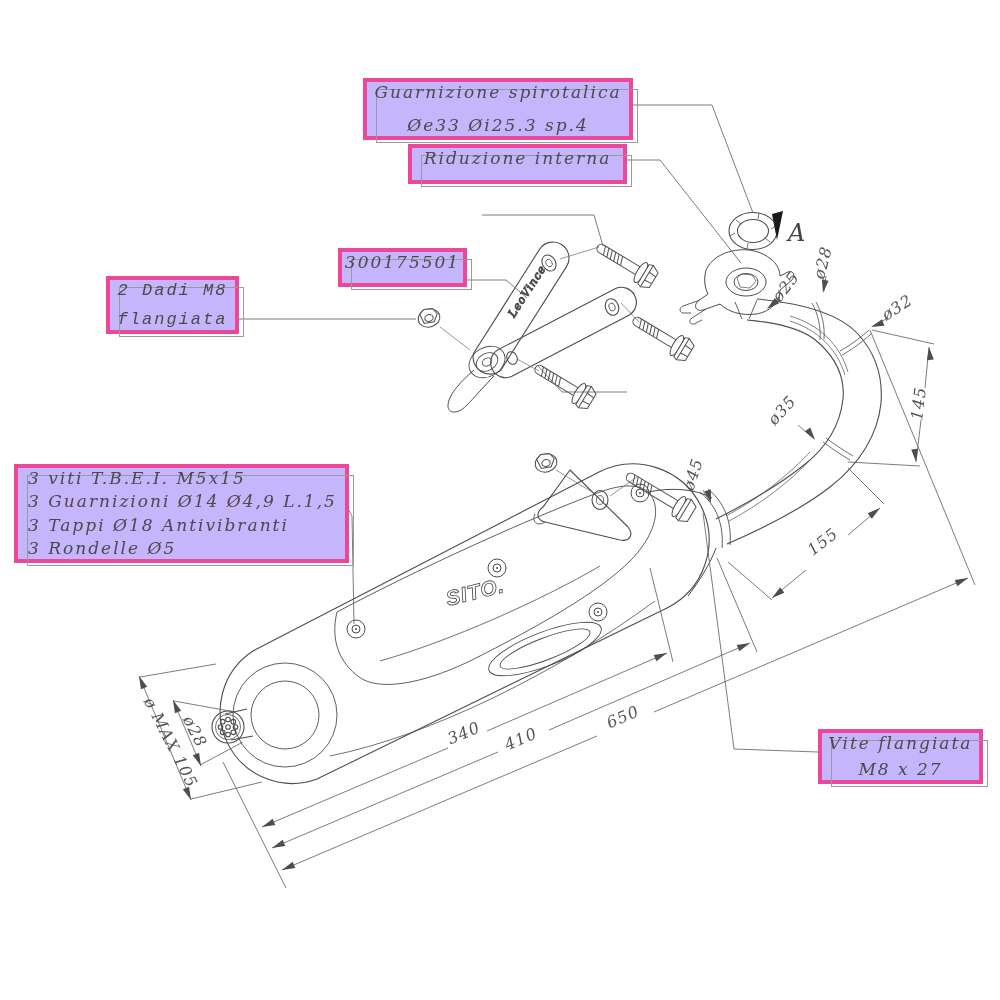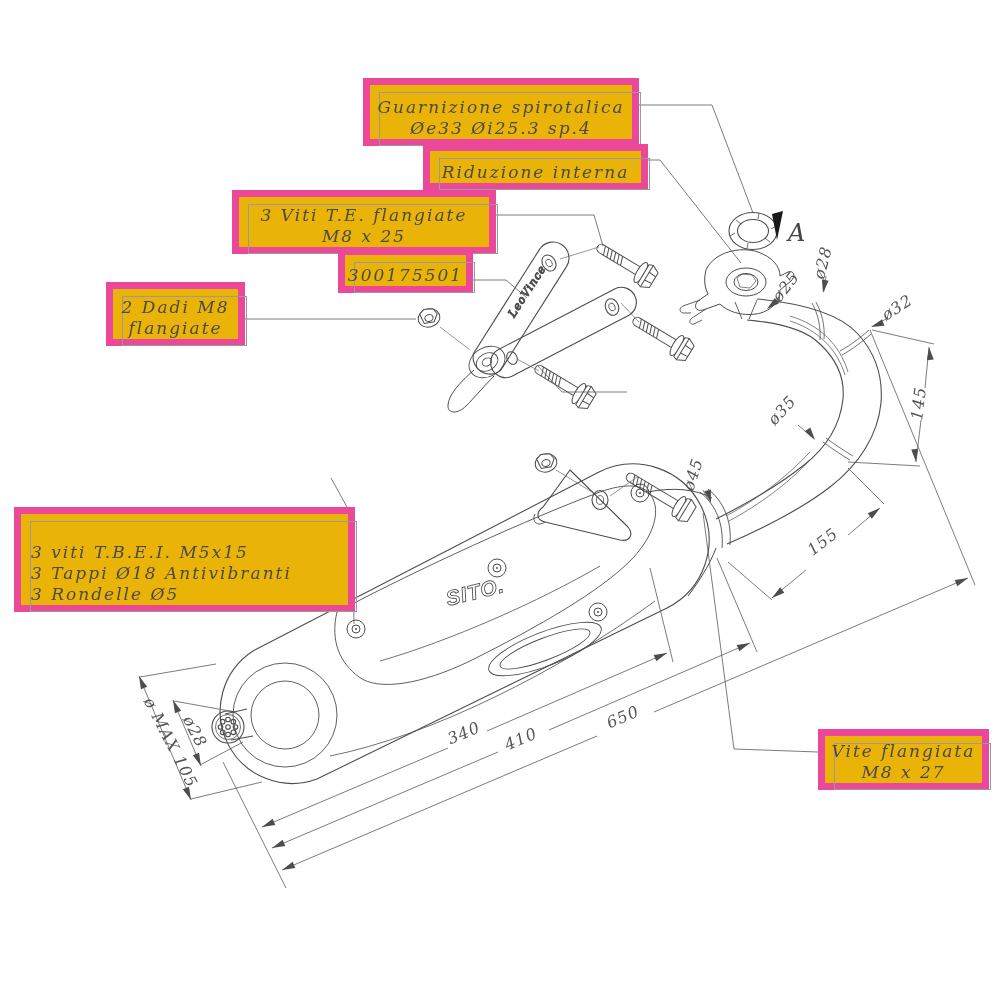--- a/index.html
+++ b/index.html
@@ -1,20 +1,20 @@
 <!DOCTYPE html>
 <html><head>
 <meta charset="utf-8">
 <style>
   html,body{margin:0;padding:0;background:#fff;}
   #stage{position:relative;width:1000px;height:1000px;background:#ffffff;overflow:hidden;
          font-family:"DejaVu Serif","Liberation Serif",serif;}
   #draw{position:absolute;left:0;top:0;}
-  .callout{position:absolute;border:7px solid #ec4899;background:#eab308;color:#4a4a4a;
-           display:flex;flex-direction:column;justify-content:flex-end;align-items:center;
+  .callout{position:absolute;border:4px solid #ec4899;background:#c4b5fd;color:#4a4a4a;
+           display:flex;flex-direction:column;justify-content:space-between;align-items:center;
            font-style:italic;font-size:17px;line-height:21px;letter-spacing:2px;z-index:3;}
   .callout::after{content:"";position:absolute;left:9px;top:7px;right:-9px;bottom:-7px;
            border:1px solid #9a9a9a;z-index:-1;}
   .callout.left-align{align-items:flex-start;padding-left:10px;}
   .dimtext{font-family:"DejaVu Serif","Liberation Serif",serif;font-style:italic;
            font-size:16px;fill:#555;letter-spacing:1px;}
   .biglabel{font-family:"DejaVu Serif","Liberation Serif",serif;font-style:italic;
            font-size:24px;fill:#444;}
   .logotext{font-family:"Liberation Sans","DejaVu Sans",sans-serif;font-weight:bold;
            font-style:italic;font-size:21px;letter-spacing:1px;}
@@ -282,41 +282,38 @@
   </g>
 
   <text class="logotext" transform="translate(448,606) rotate(-14)" fill="none" stroke="#555" stroke-width="0.9">SITO.</text>
 </svg>
 
   <div class="callout" style="left:363px;top:78px;width:262px;height:54px;">
     <span>Guarnizione spirotalica</span>
     <span>Øe33 Øi25.3 sp.4</span>
   </div>
 
-  <div class="callout" style="left:423px;top:144px;width:211px;height:32px;">
+  <div class="callout" style="left:408px;top:144px;width:211px;height:32px;">
     <span>Riduzione interna</span>
   </div>
 
-  <div class="callout" style="left:232px;top:190px;width:250px;height:50px;">
-    <span>3 Viti T.E. flangiate</span>
-    <span>M8 x 25</span>
-  </div>
 
   <div class="callout" style="left:338px;top:248px;width:121px;height:31px;">
     <span>300175501</span>
   </div>
 
-  <div class="callout" style="left:106px;top:282px;width:125px;height:50px;">
+  <div class="callout" style="left:106px;top:276px;width:125px;height:50px;font-family:Liberation Mono, monospace;">
     <span>2 Dadi M8</span>
-    <span>flangiate</span>
-  </div>
-
-
-  <div class="callout left-align" style="left:14px;top:464px;width:317px;height:91px;margin-top:43px;">
+    <span>flangiata</span>
+  </div>
+
+
+  <div class="callout left-align" style="left:14px;top:464px;width:317px;height:91px;">
     <span>3 viti T.B.E.I. M5x15</span>
+    <span>3 Guarnizioni Ø14 Ø4,9 L.1,5</span>
     <span>3 Tappi Ø18 Antivibranti</span>
     <span>3 Rondelle Ø5</span>
   </div>
 
   <div class="callout" style="left:818px;top:729px;width:157px;height:47px;">
     <span>Vite flangiata</span>
     <span>M8 x 27</span>
   </div>
 
 </div>

